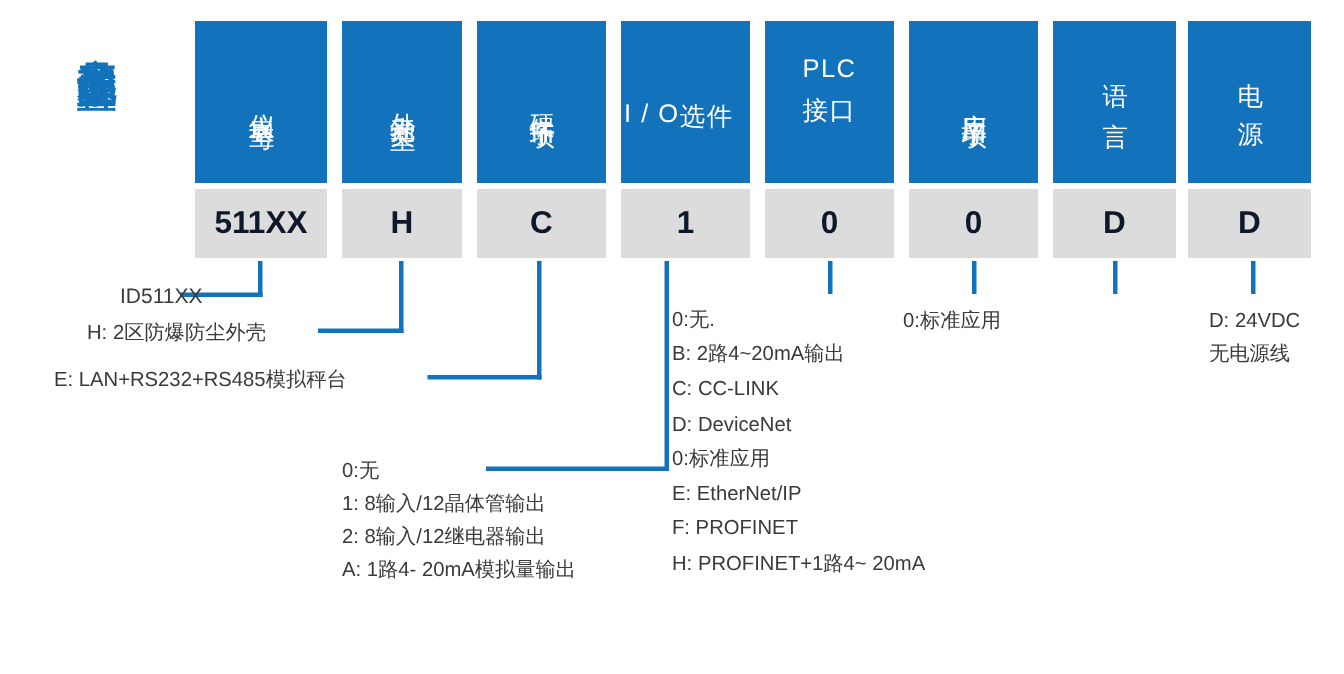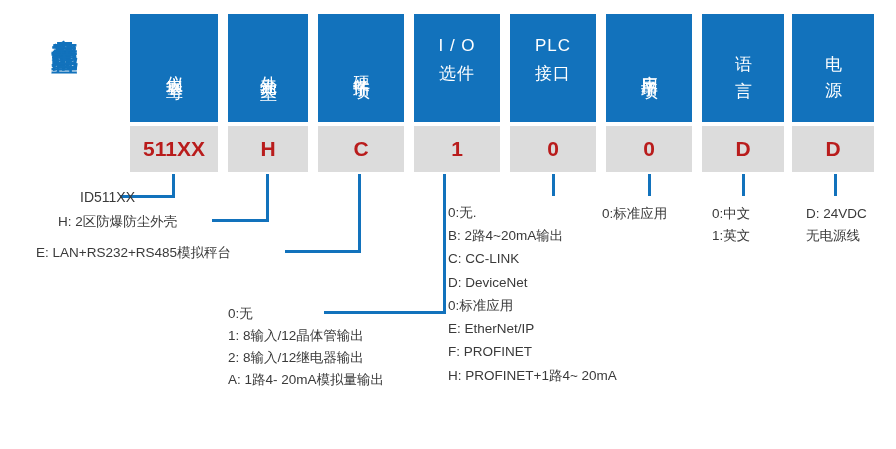--- a/index.html
+++ b/index.html
@@ -57,21 +57,21 @@
   .col-head.cjk .htext {
     writing-mode: vertical-rl;
     text-orientation: upright;
     margin: 0 auto;
     width: auto;
     letter-spacing: 3px;
   }
   .col-val {
     position: absolute;
     background: #DCDCDC;
-    color: #b91c1c;
+    color: #0f172a;
     display: flex;
     align-items: center;
     justify-content: center;
     font-size: 21px;
     font-weight: bold;
     box-sizing: border-box;
   }
 
   
   .lead-v {
@@ -112,21 +112,21 @@
   <div class="col-head cjk" style="left:228px; top:14px; width:80px; height:108px;">
     <span class="htext">外壳类型</span>
   </div>
   <div class="col-val" style="left:228px; top:126px; width:80px; height:46px;">H</div>
 
   <div class="col-head cjk" style="left:318px; top:14px; width:86px; height:108px;">
     <span class="htext">硬件子项</span>
   </div>
   <div class="col-val" style="left:318px; top:126px; width:86px; height:46px;">C</div>
 
-  <div class="col-head" style="left:414px; top:14px; width:86px; height:108px; flex-direction:column; justify-content:flex-start; padding-top:20px;">
+  <div class="col-head" style="left:414px; top:14px; width:86px; height:108px; flex-direction:row; justify-content:flex-start; padding-top:20px;">
     <span>I / O</span>
     <span style="margin-top:4px;">选件</span>
   </div>
   <div class="col-val" style="left:414px; top:126px; width:86px; height:46px;">1</div>
 
   <div class="col-head" style="left:510px; top:14px; width:86px; height:108px; flex-direction:column; justify-content:flex-start; padding-top:20px;">
     <span>PLC</span>
     <span style="margin-top:4px;">接口</span>
   </div>
   <div class="col-val" style="left:510px; top:126px; width:86px; height:46px;">0</div>
@@ -193,23 +193,19 @@
     <div>0:标准应用</div>
     <div>E: EtherNet/IP</div>
     <div>F: PROFINET</div>
     <div>H: PROFINET+1路4~ 20mA</div>
   </div>
 
   <div class="note" style="left:602px; top:203px;">
     <div>0:标准应用</div>
   </div>
 
-  <div class="note" style="left:712px; top:203px;">
-    <div>0:中文</div>
-    <div>1:英文</div>
-  </div>
 
   <div class="note" style="left:806px; top:203px;">
     <div>D: 24VDC</div>
     <div>无电源线</div>
   </div>
 
 </div>
 
 </body></html>

